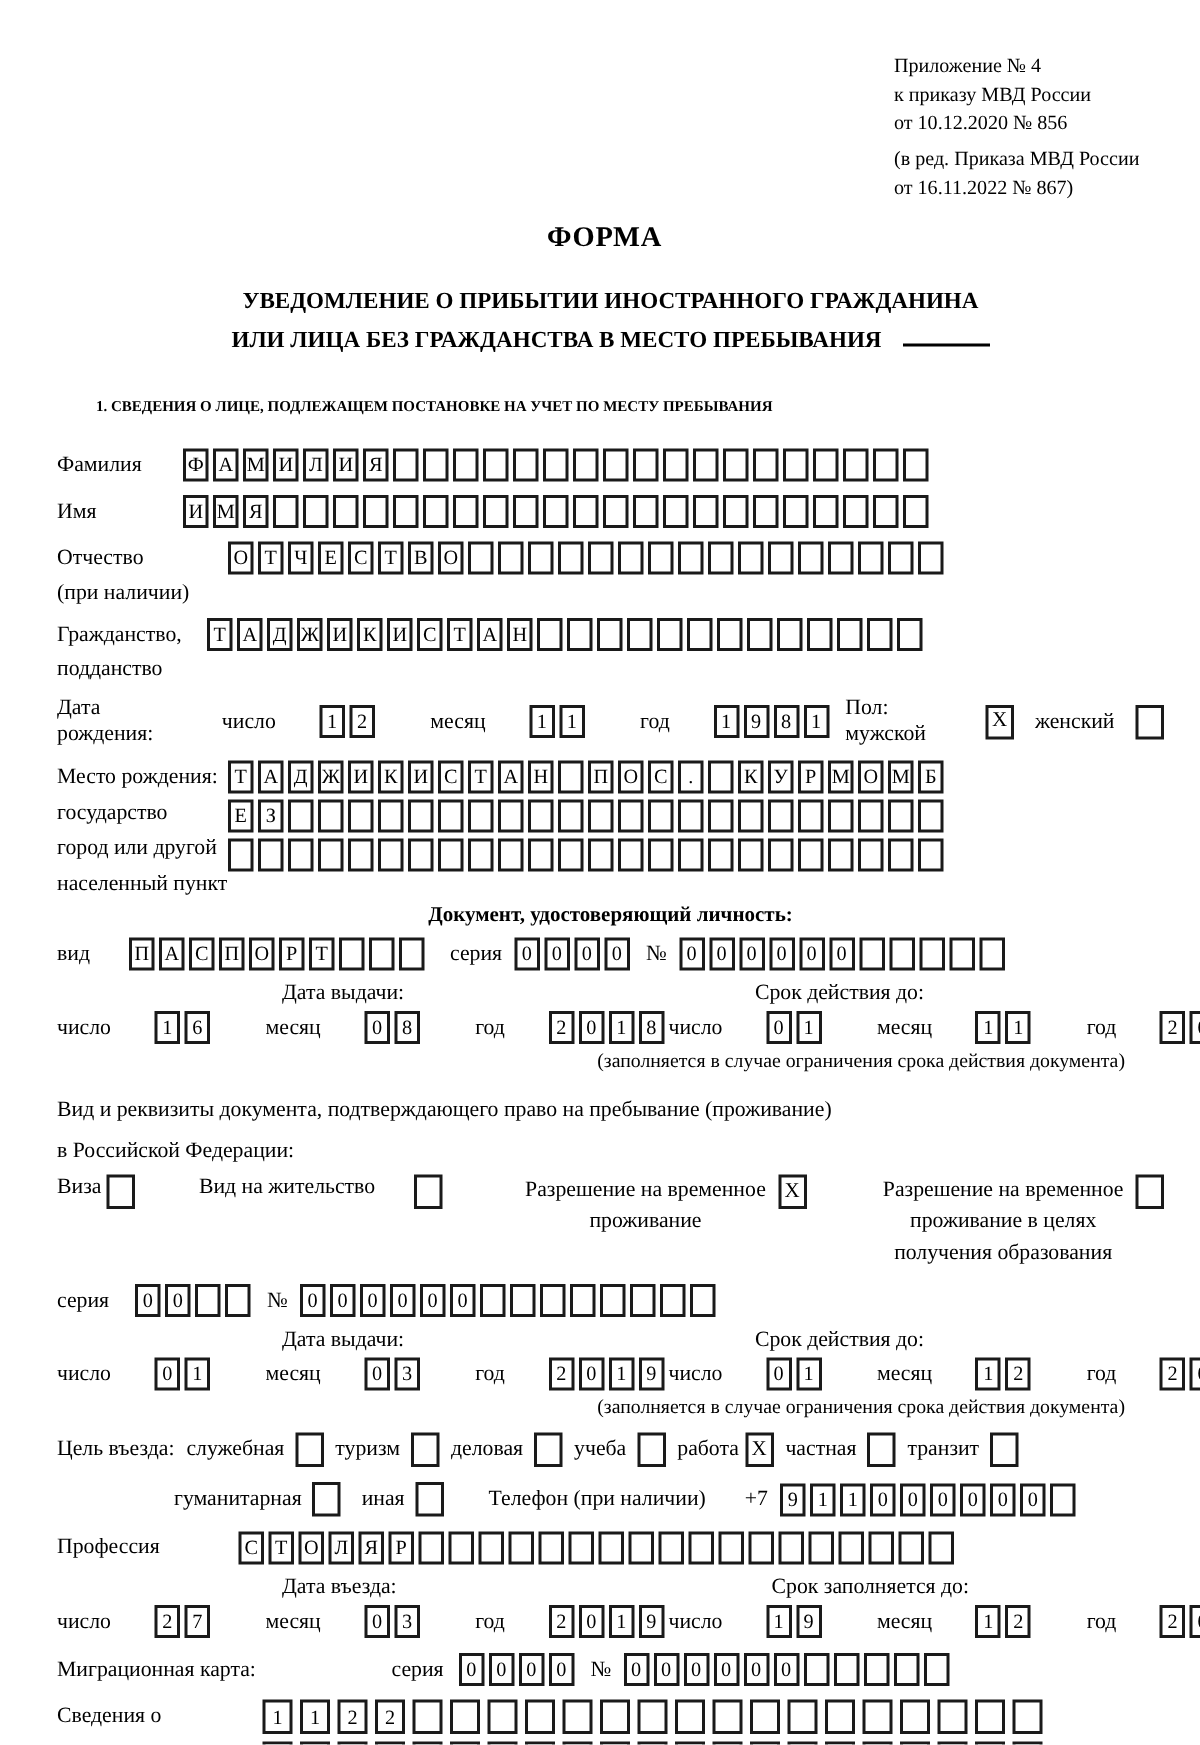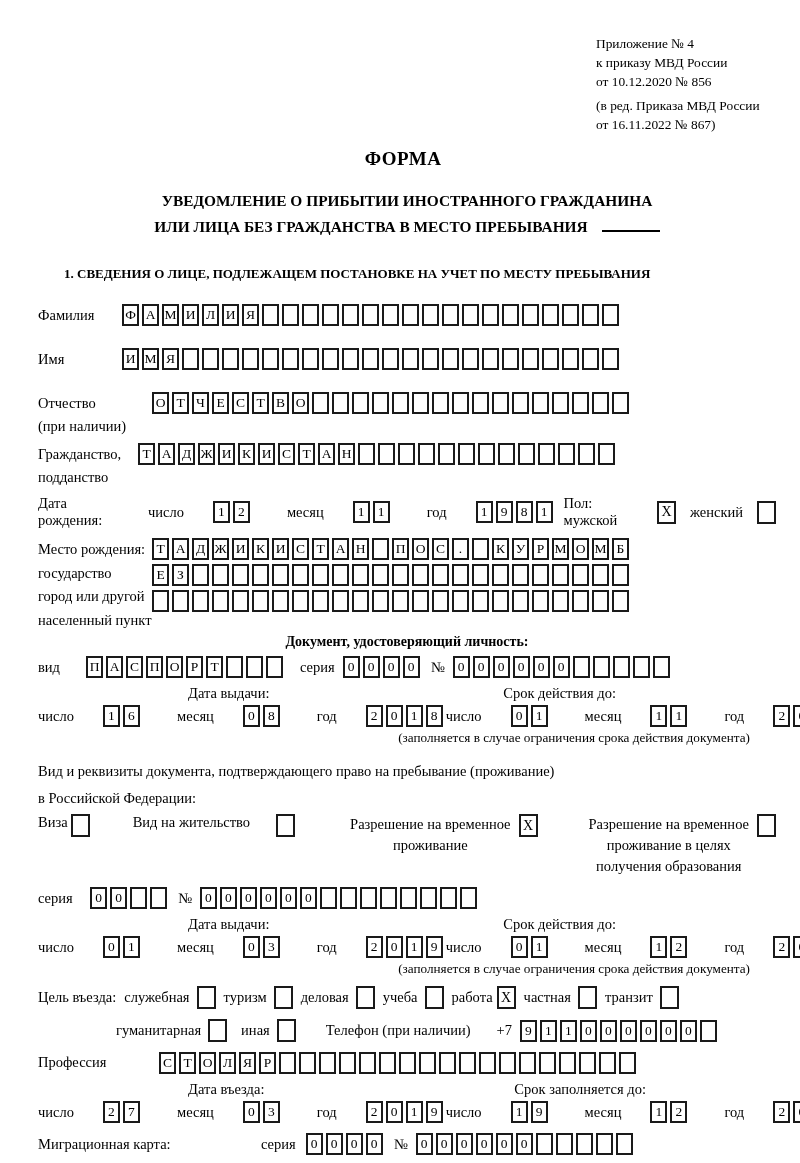--- a/index.html
+++ b/index.html
@@ -9,24 +9,24 @@
 
   
   .annex { margin-left:auto; width:180px; font-size:13.4px; line-height:19px; }
   .annex .grp2 { margin-top:5px; }
   .form-label { text-align:center; font-weight:bold; font-size:19px; margin:14px 8px 0 0; letter-spacing:.5px; }
 
   
   .title { text-align:center; font-weight:bold; font-size:15.4px; line-height:26px; margin-top:18px; }
   .uline { display:inline-block; width:58px; border-bottom:2px solid #000; margin-left:14px; }
 
-  .sec-heading { margin:26px 0 0 26px; font-weight:bold; font-size:13px; }
+  .sec-heading { margin:26px 0 0 26px; font-weight:bold; font-size:10px; }
 
   
-  .frow { display:flex; align-items:flex-start; margin-top:21px; }
+  .frow { display:flex; align-items:flex-start; margin-top:8px; }
   .lblcol { flex:none; line-height:23px; }
   .cells { display:flex; flex-wrap:nowrap; }
   .cell { flex:none; display:inline-flex; align-items:center; justify-content:center;
           width:17px; height:22px; border:2px solid #1a1a1a; margin-right:3px;
           font-size:13.5px; line-height:1; background:#fff; }
   .cells.wide .cell { width:20px; height:23px; margin-right:5px; }
   .cb { flex:none; display:inline-flex; align-items:center; justify-content:center;
         width:19px; height:23px; border:2px solid #1a1a1a; font-size:14px; background:#fff; }
 
   .dgroup { display:flex; align-items:center;gap:24px; }

